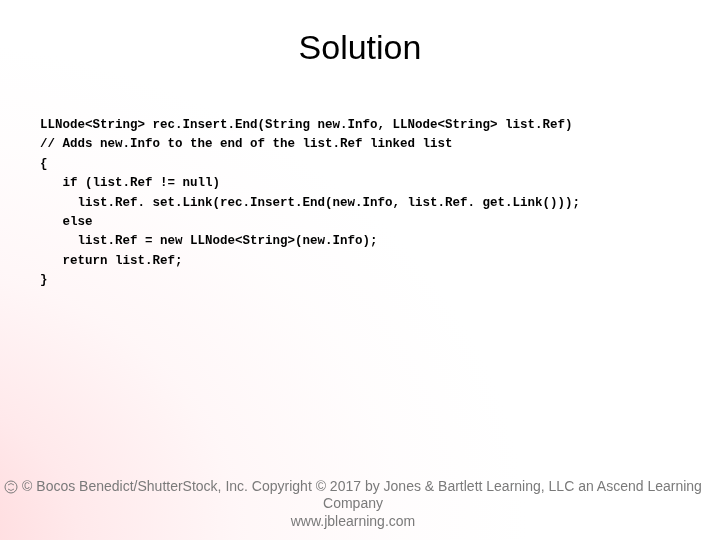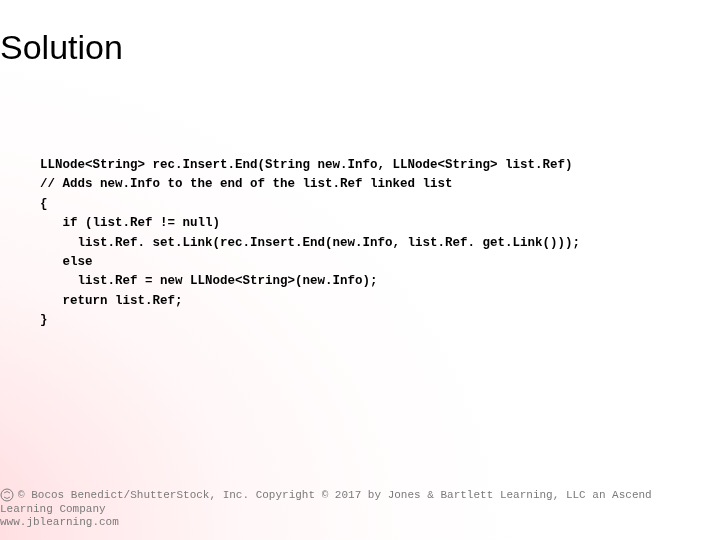--- a/index.html
+++ b/index.html
@@ -22,57 +22,55 @@
         rgba(255,240,242,0.15) 58%,
         rgba(255,255,255,0) 72%),
       #ffffff;
     box-sizing: border-box;
   }
   .title {
     position: absolute;
     top: 28px;
     left: 0;
     width: 100%;
-    text-align: left;
+    text-align: center;
     font-size: 34px;
     font-weight: 400;
     color: #000;
   }
   .code-block {
     position: absolute;
     top: 116px;
     left: 40px;
     right: 40px;
     font-family: "Courier New", Courier, monospace;
     font-size: 12.5px;
     font-weight: bold;
     color: #000;
     line-height: 1.55;
     white-space: pre;
-    margin-top: 40px;
   }
   .explain {
     position: absolute;
     top: 350px;
     left: 190px;
     width: 420px;
     font-size: 17px;
     font-weight: bold;
     color: #000;
     line-height: 1.35;
   }
   .footer {
     position: absolute;
     bottom: 10px;
     right: 14px;
-    font-size: 11px;
+    font-size: 14px;
     color: #7a7a7a;
-    text-align: left;
+    text-align: center;
     line-height: 1.25;
-    font-family: Liberation Mono, monospace;
   }
   .logo {
     display: inline-block;
     vertical-align: middle;
     margin-right: 4px;
   }
   .logo svg { display: block; }
 </style>
 </head>
 <body>

